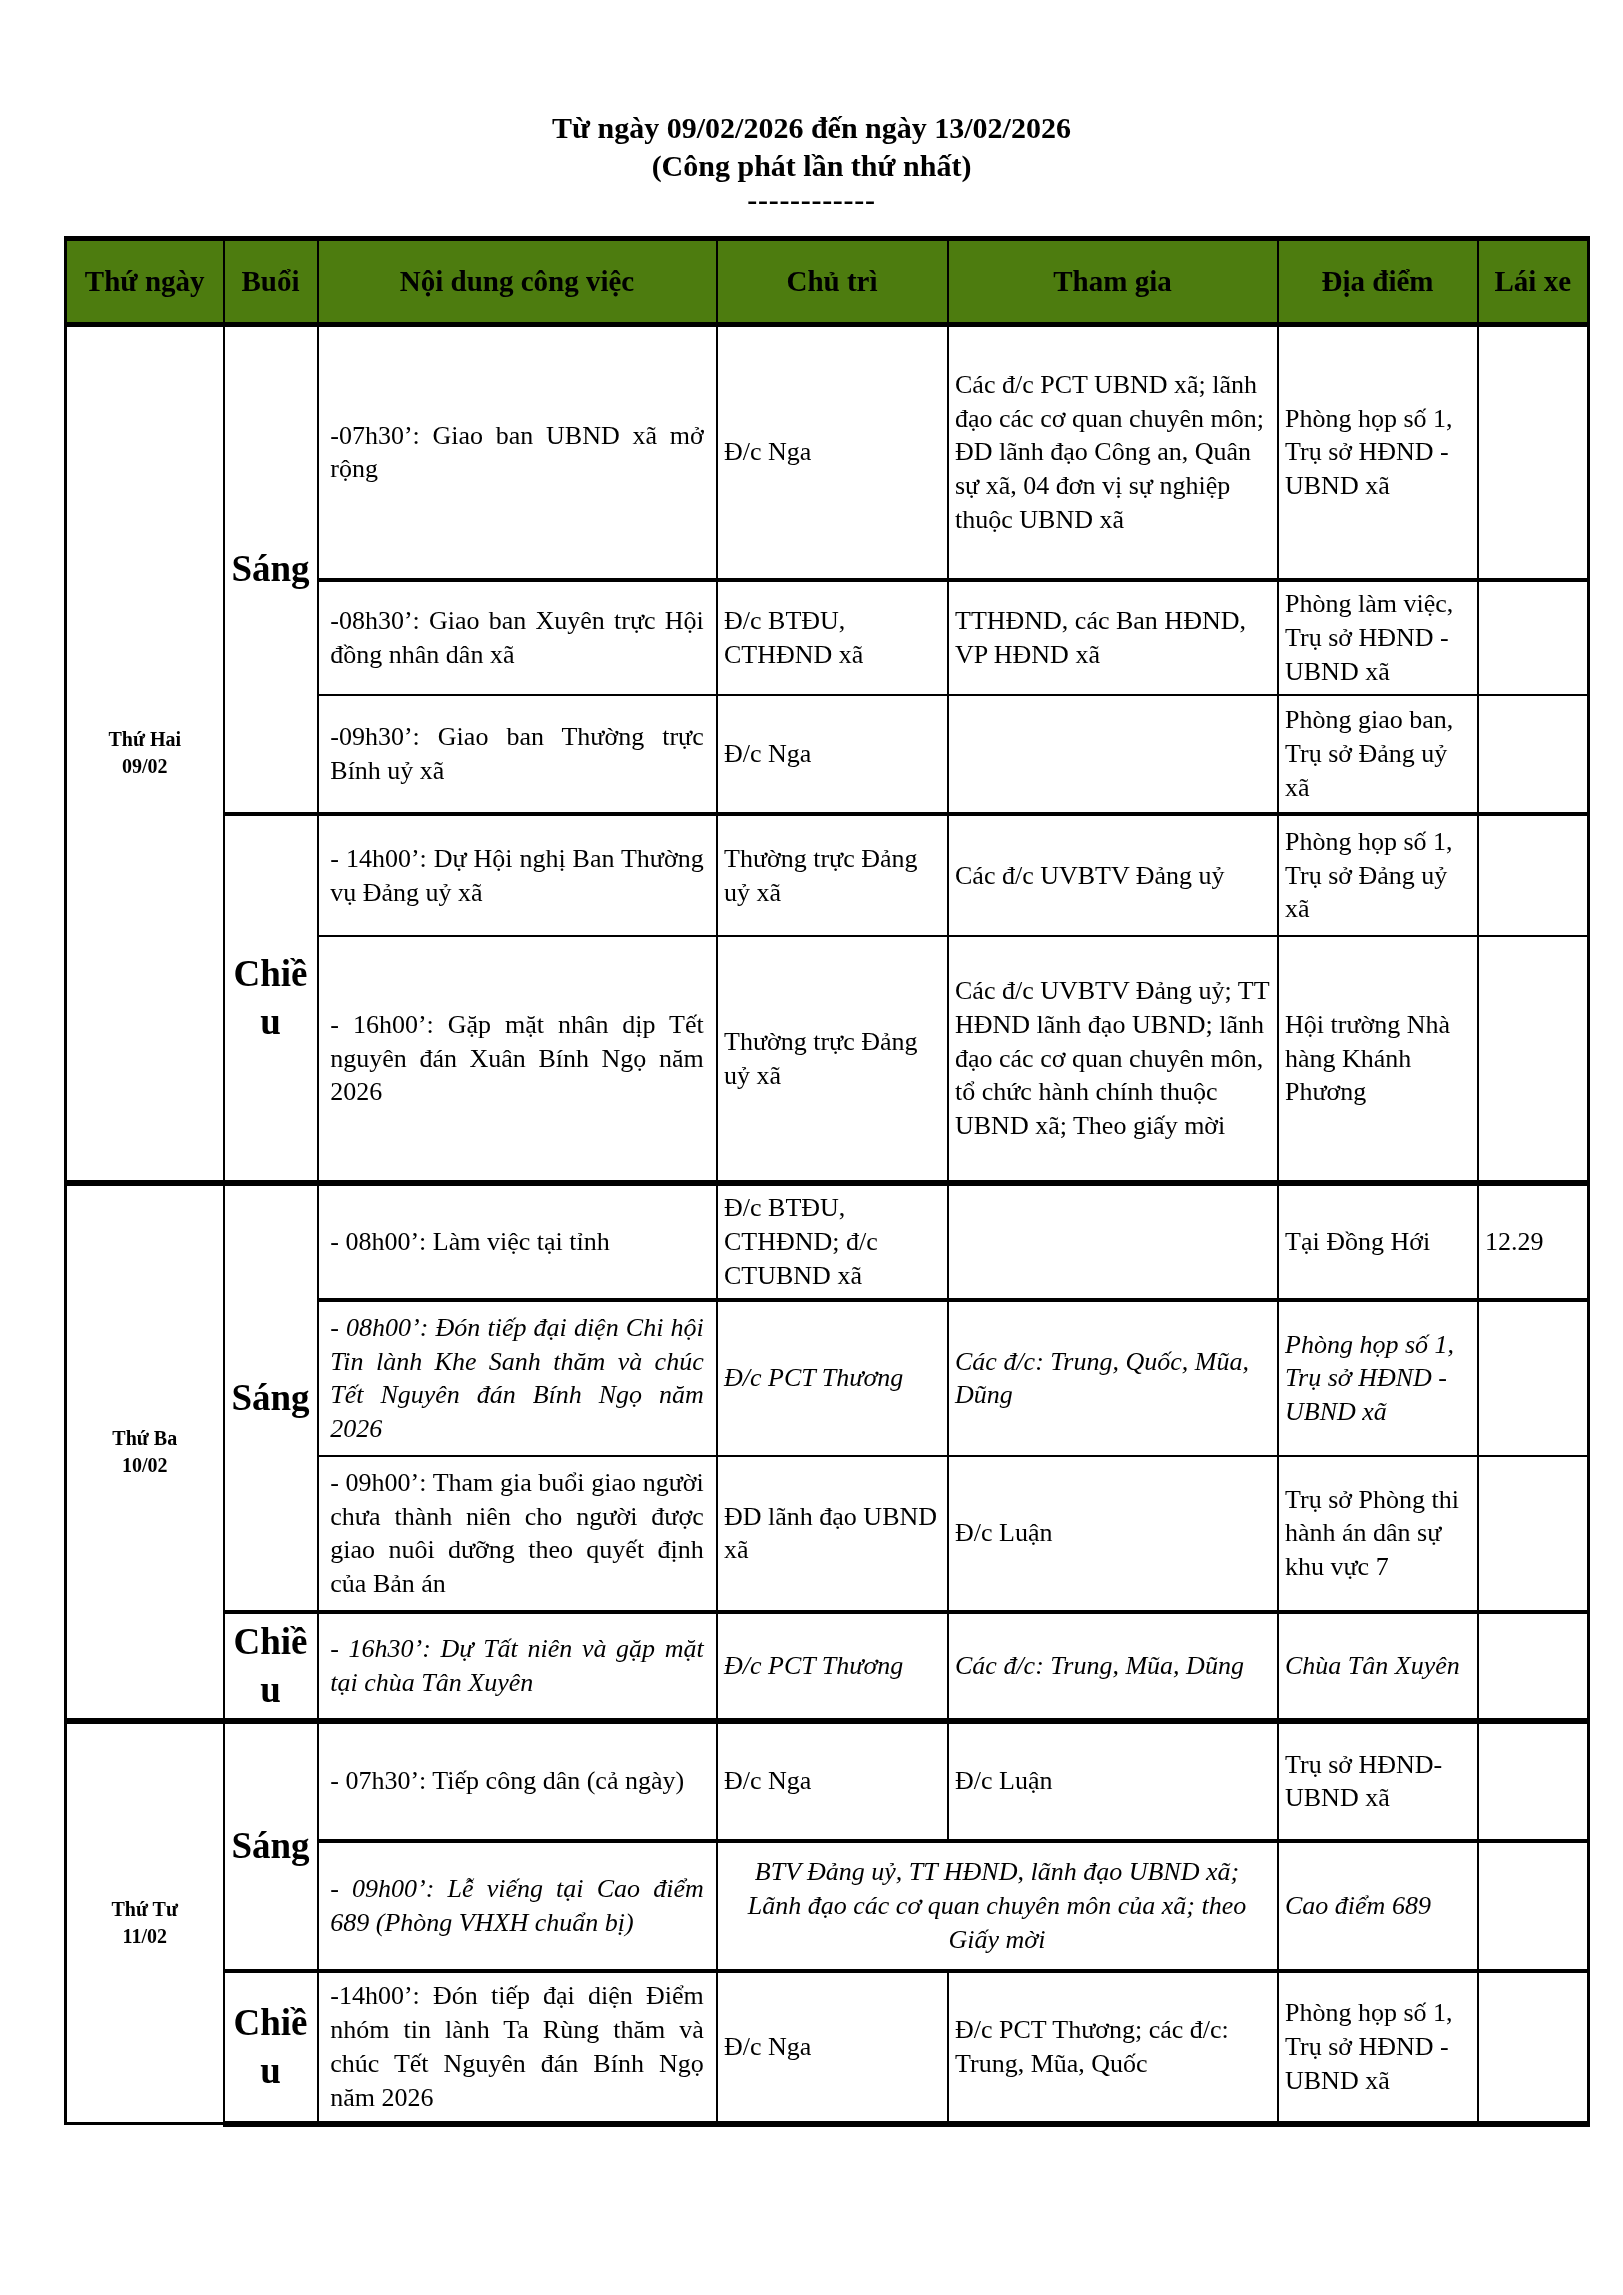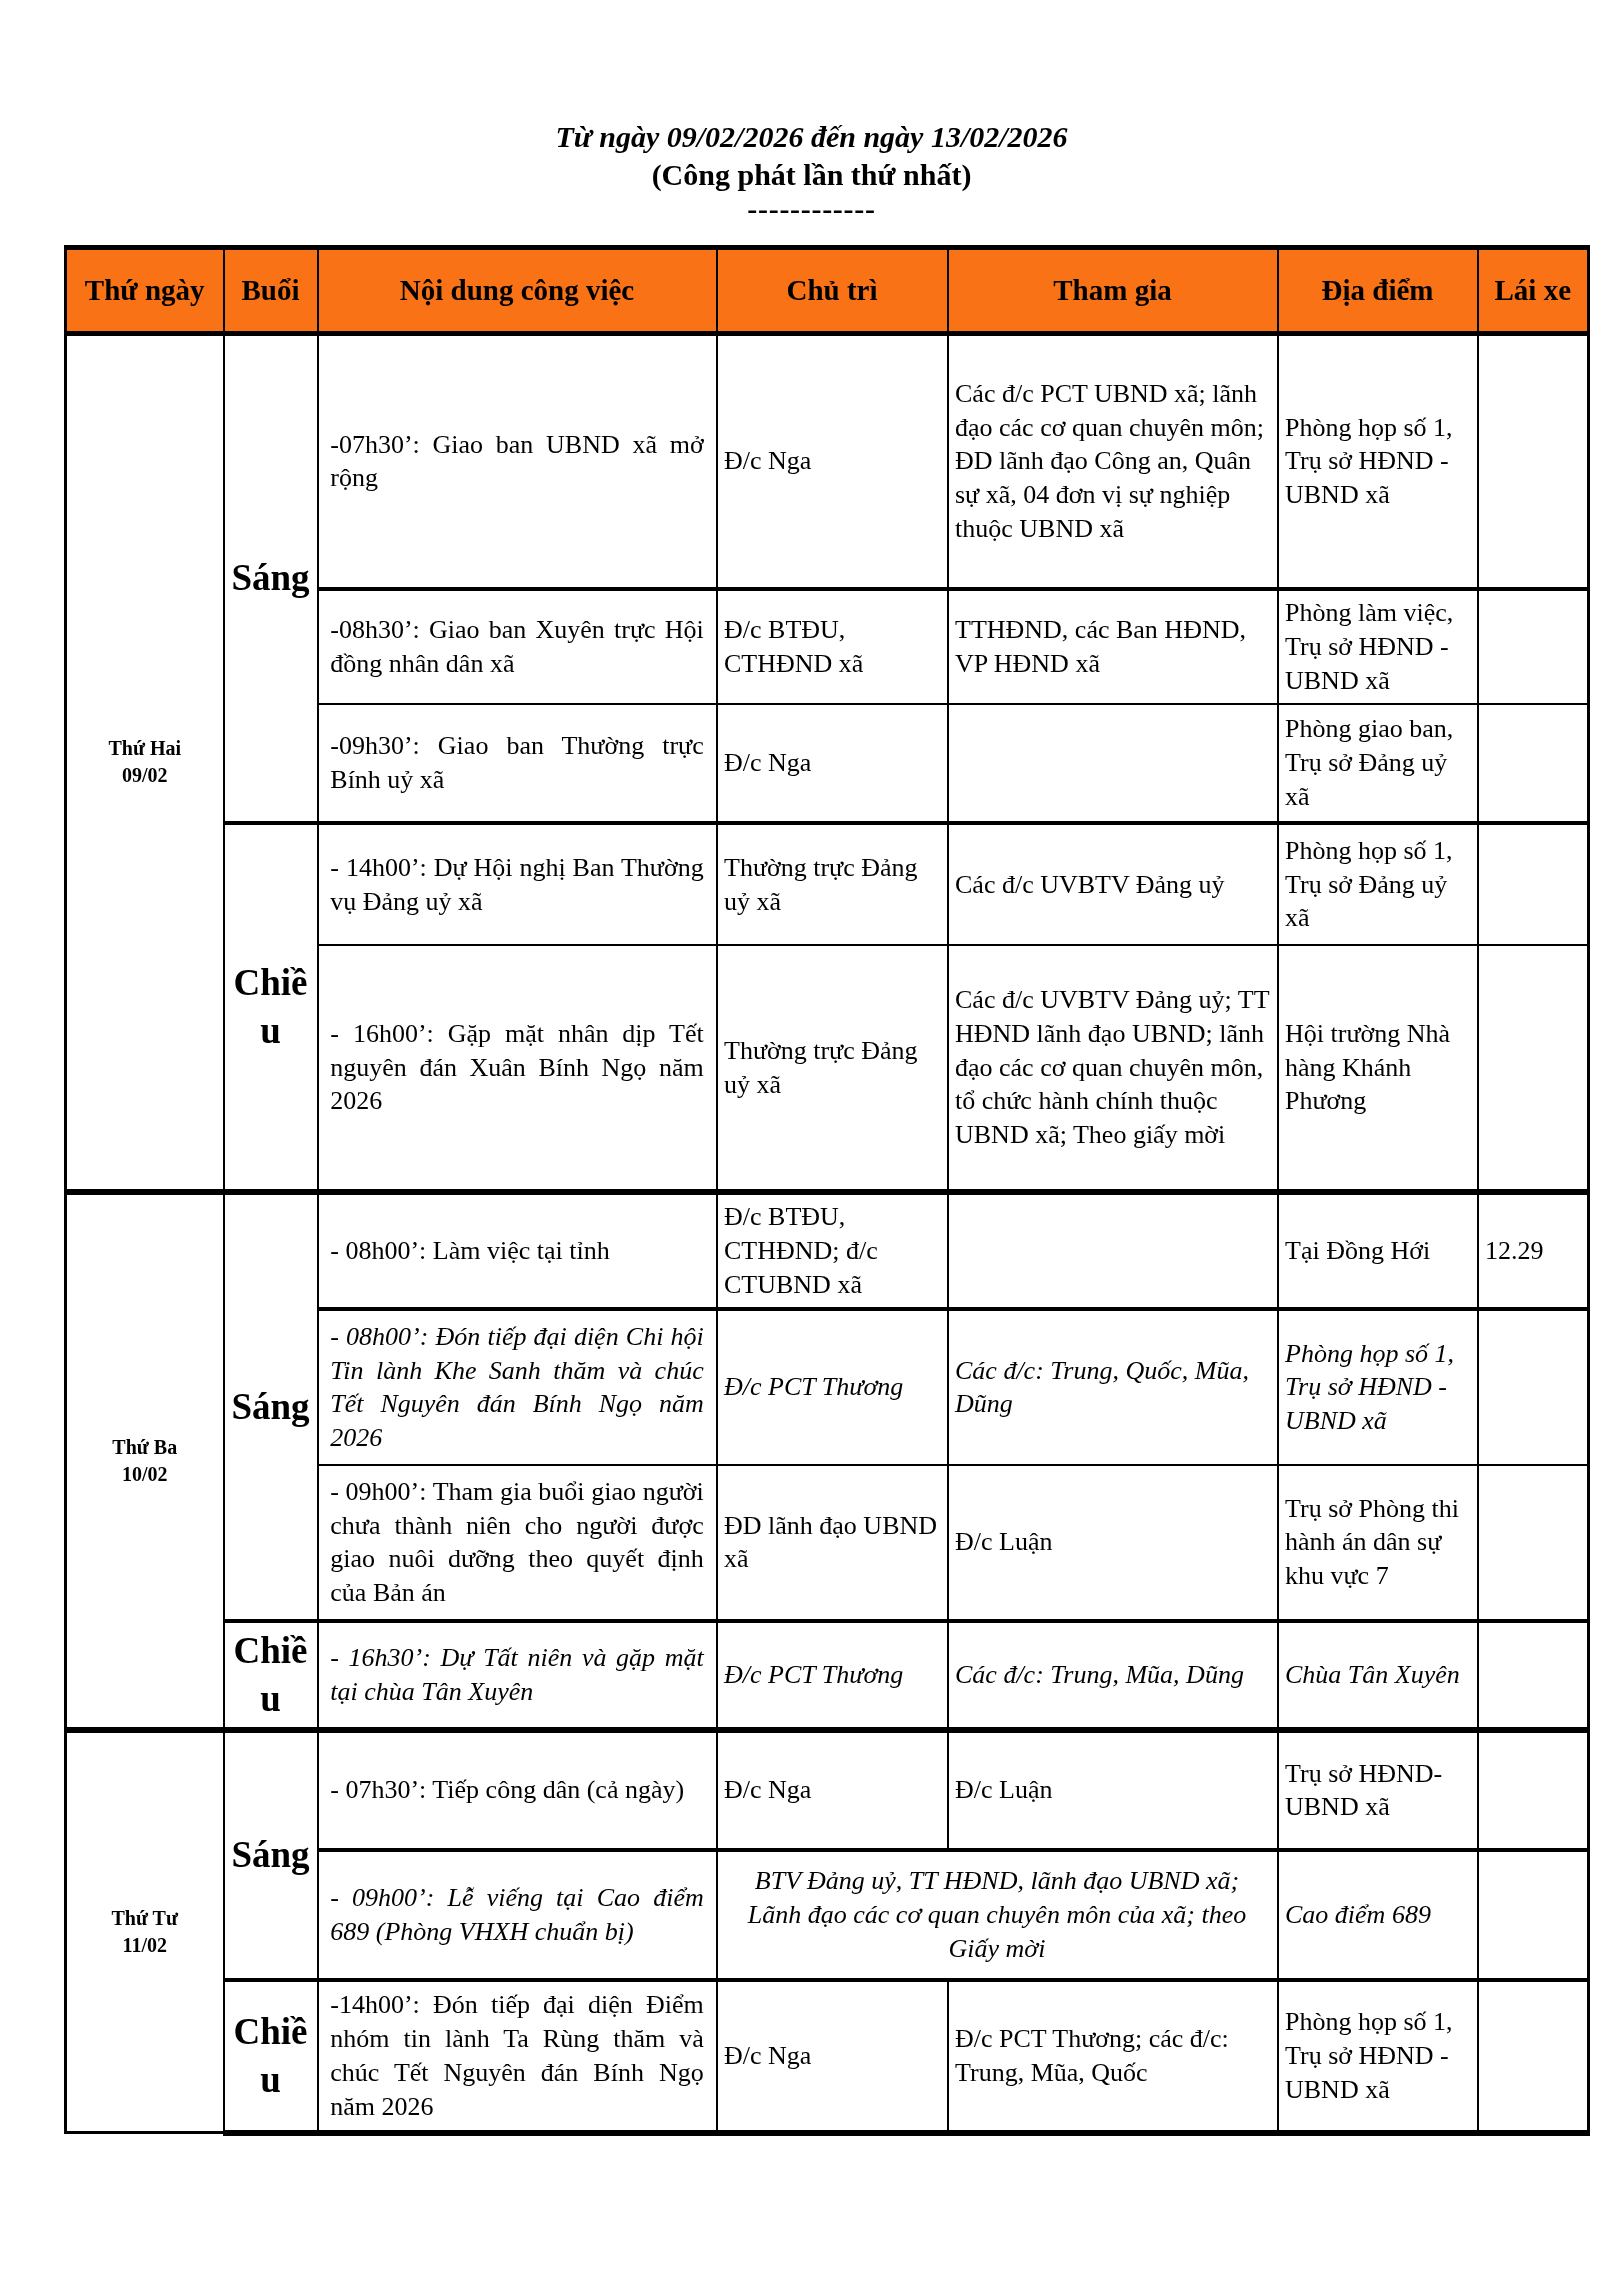--- a/index.html
+++ b/index.html
@@ -9,42 +9,42 @@
     background:#ffffff;
     color:#000000;
     font-family:"Liberation Serif", serif;
     overflow:hidden;
   }
   .title-block { text-align:center; padding-top:98px; }
   .doc-title {
     font-size:37px; font-weight:bold; letter-spacing:-0.7px;
     margin:0 39px; line-height:1.05;
   }
-  .doc-subtitle { font-size:30px; font-weight:bold; margin-top:22px; line-height:1.1;font-style:italic; }
+  .doc-subtitle { font-size:30px; font-weight:bold; margin-top:13px; line-height:1.1; }
   .doc-note { font-size:30px; font-weight:bold; margin-top:5.2px; line-height:1.1; }
   .doc-dashes { font-size:30px; font-weight:bold; margin-top:1.3px; letter-spacing:0.7px; }
 
   table.schedule {
     border-collapse:collapse;
     table-layout:fixed;
     width:1522px;
     margin:18.3px 0 0 64px;
     border:3.3px solid #000;
   }
   col.c-day  { width:158px; }
   col.c-ses  { width:94px; }
   col.c-nd   { width:399px; }
   col.c-ct   { width:231px; }
   col.c-tg   { width:330px; }
   col.c-dd   { width:200px; }
   col.c-lx   { width:111px; }
 
   th, td { border:2.6px solid #000; vertical-align:middle; word-wrap:break-word; }
   thead th {
-    background:#f97316;
+    background:#4d7c0f;
     font-size:29px; font-weight:bold; text-align:center;
     height:73px; padding:3.9px 5.2px;
     border-top-width:5.9px; border-bottom-width:5.2px;
   }
   td { font-size:26px; line-height:1.3; padding:5.2px 7.9px; }
   td.day { text-align:center; font-weight:bold; font-size:20px; line-height:1.35; }
   td.day .d-date { display:block; }
   td.session { text-align:center; font-weight:bold; font-size:37px; padding:3.9px 1.3px; }
   td.nd { text-align:justify; padding:6.5px 11.8px; }
   td.ct, td.tg, td.dd, td.lx { padding:5.2px 6.5px; }

